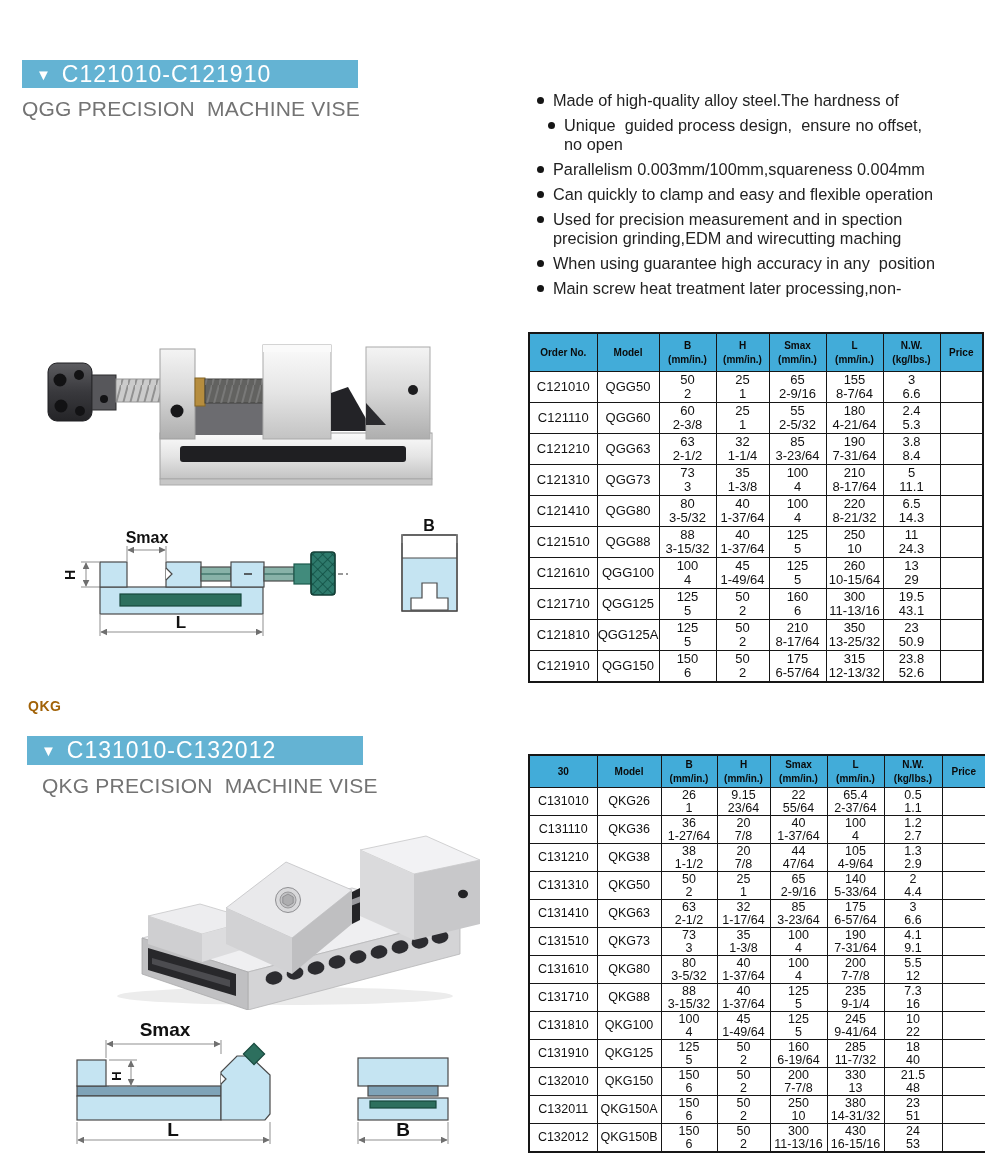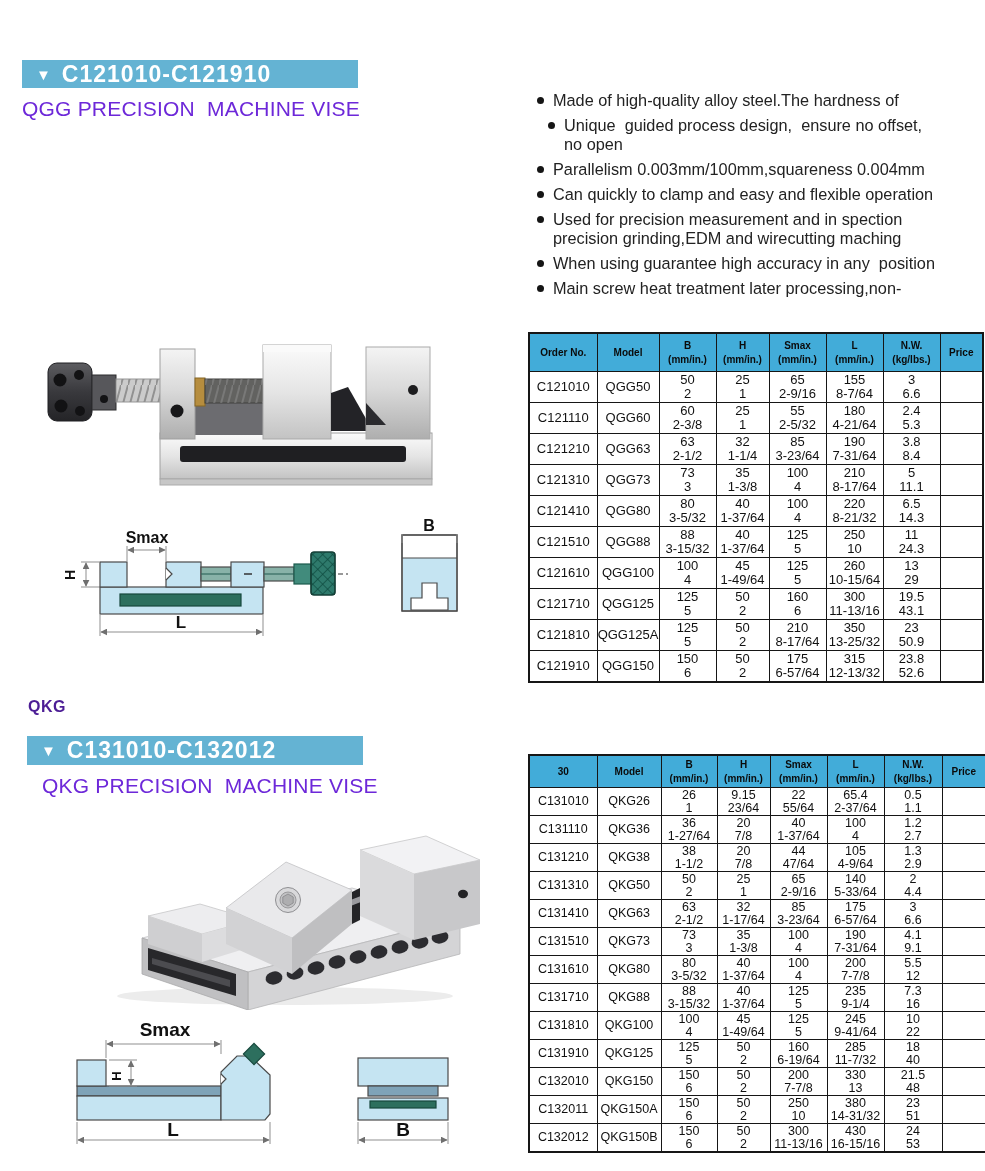--- a/index.html
+++ b/index.html
@@ -2,24 +2,24 @@
 <html><head>
 <meta charset="utf-8">
 <style>
   html,body{margin:0;padding:0;background:#fff}
   body{width:985px;height:1171px;position:relative;font-family:"Liberation Sans",sans-serif;color:#1a1a1a;overflow:hidden}
   .abs{position:absolute}
 
   
   .banner{background:#64b3d3;color:#fff;display:flex;align-items:center;padding-left:14px;box-sizing:border-box}
   .banner .tri{font-size:15px;line-height:1;margin-right:11px}
-  .banner .code{font-weight:bold;font-size:23px;letter-spacing:1px;white-space:pre}
-
-  .subtitle{font-size:21px;color:#6d28d9;letter-spacing:.2px;white-space:pre}
-  .series-label{font-size:16px;font-weight:bold;letter-spacing:.5px;color:#4c1d95}
+  .banner .code{font-weight:normal;font-size:23px;letter-spacing:1px;white-space:pre}
+
+  .subtitle{font-size:21px;color:#737373;letter-spacing:.2px;white-space:pre}
+  .series-label{font-size:14px;font-weight:bold;letter-spacing:.5px;color:#a16207}
 
   
   .features{list-style:none;margin:8px;padding:0}
   .features li{display:flex;margin-bottom:6px}
   .features li.indent{margin-left:11px}
   .features .dot{width:7px;height:7px;border-radius:50%;background:#151515;margin:6px 9px 0 0;flex:none}
   .features .txt{font-size:16.3px;line-height:19px;color:#222;white-space:pre}
 
   
   table.spec{border-collapse:collapse;table-layout:fixed;border:2px solid #161616;background:#fff}

